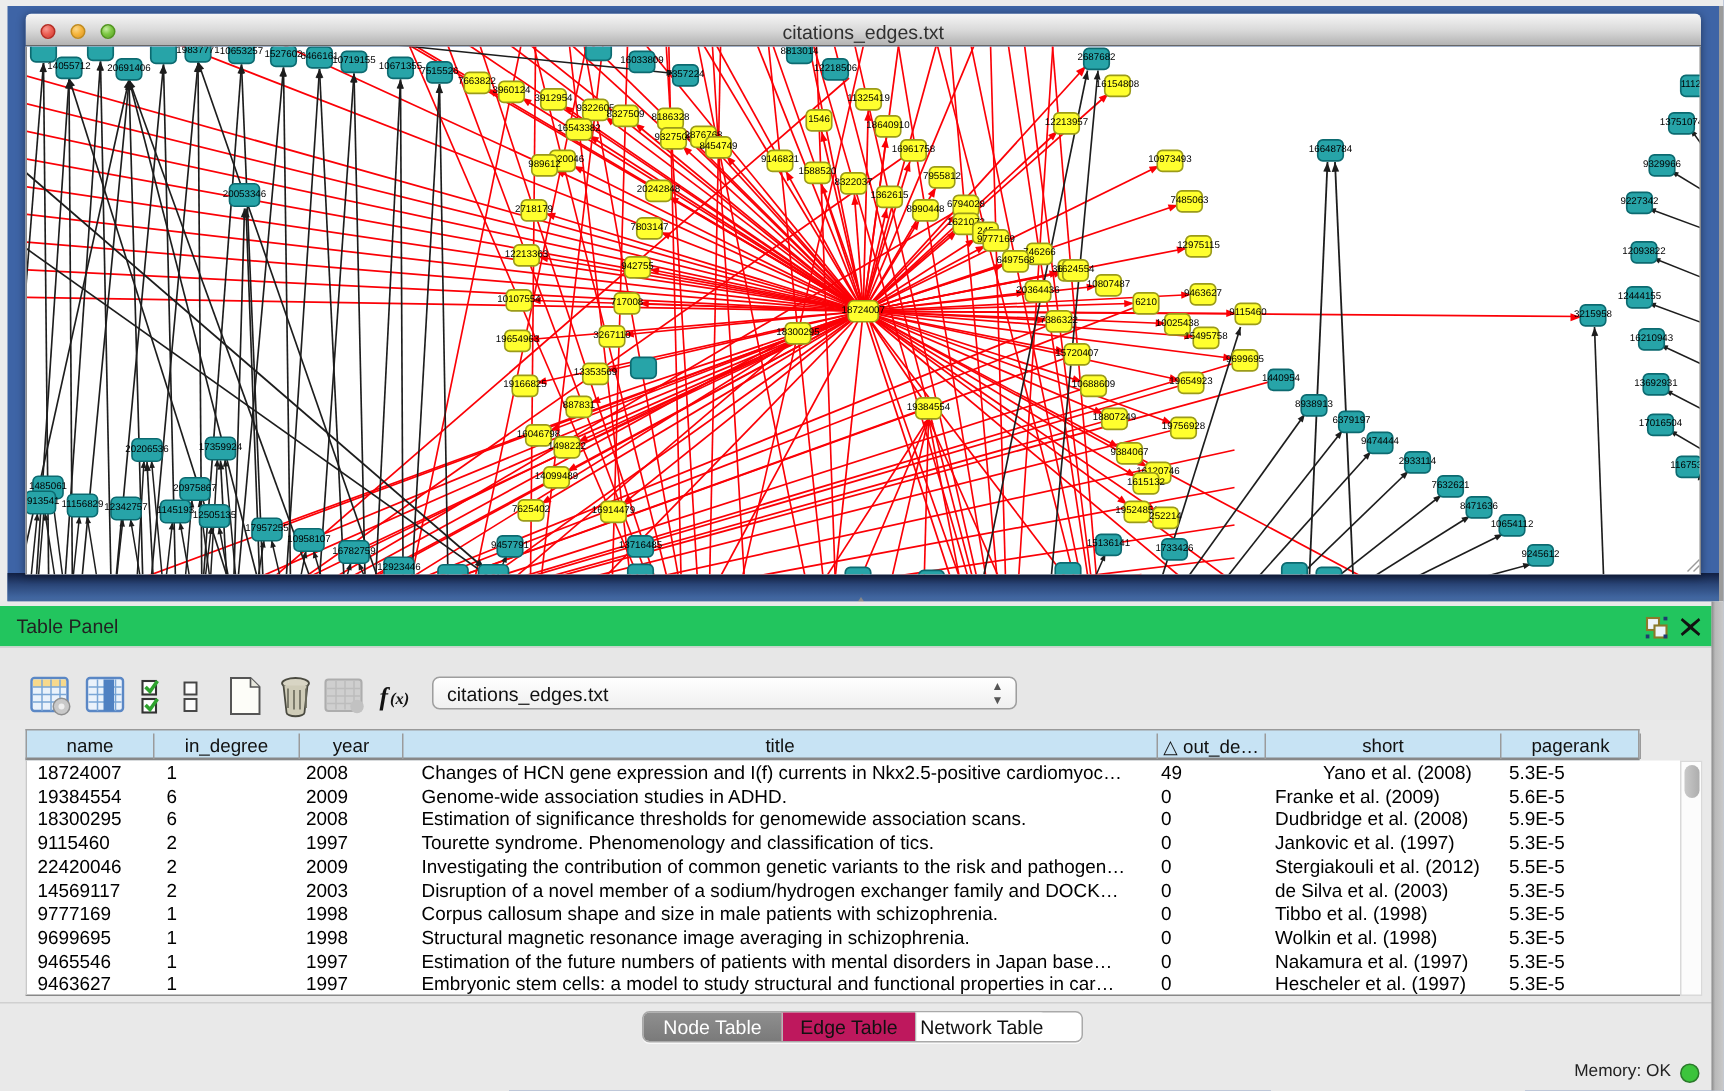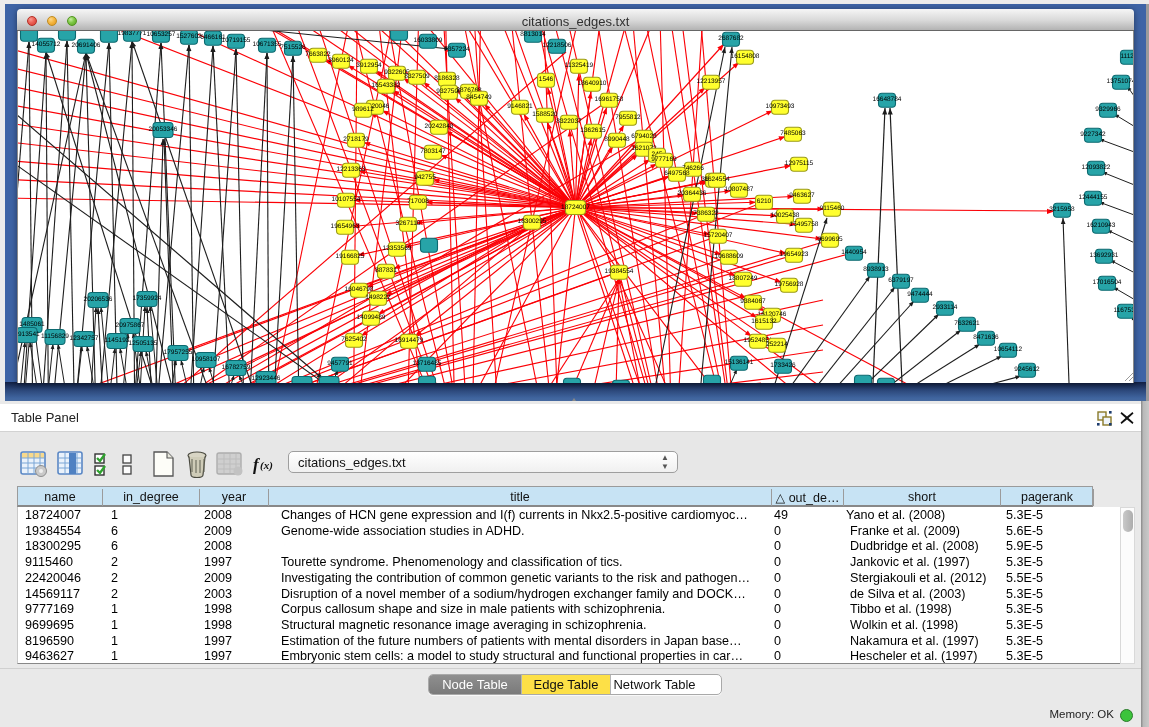--- a/index.html
+++ b/index.html
@@ -6,21 +6,21 @@
 #blue { position:absolute; left:5px; top:4px; width:1141px; height:397px; background:#3e64a6; }
 #blue .band { position:absolute; left:0; right:0; bottom:0; height:19px; background:linear-gradient(#111f42,#2a4577 40%,#40659f 85%,#46699f); }
 #rstrip-top { position:absolute; right:0; top:4px; width:3px; height:397px; background:#9b9b9b; }
 #win { position:absolute; left:17px; top:9px; width:1117px; height:374px; border-radius:4px 4px 0 0; box-shadow:0 1px 6px rgba(0,0,0,.45); }
 #tbar { position:absolute; left:0; top:0; width:100%; height:22px; border-radius:4px 4px 0 0; background:linear-gradient(#f6f6f6,#d8d8d8 55%,#b3b3b3); border-bottom:1px solid #666; }
 #tbar .title { position:absolute; left:0; right:0; top:5px; text-align:center; font-size:13px; color:#303030; }
 .tl { position:absolute; top:7px; width:10px; height:10px; border-radius:50%; }
 #canvas { position:absolute; left:0; top:22px; width:1117px; height:352px; background:#fff; overflow:hidden; border-left:1px solid #8a8a8a; border-right:1px solid #8a8a8a; }
 #cursor { position:absolute; left:570px; top:398px; width:0; height:0; border-left:4px solid transparent; border-right:4px solid transparent; border-bottom:6px solid #888; }
 #panel { position:absolute; left:0; top:401px; width:1149px; height:326px; background:#e9e9e9; }
-#tp-title { position:absolute; left:0; top:3px; width:1141px; height:27px; background:#ffffff; }
+#tp-title { position:absolute; left:0; top:3px; width:1141px; height:27px; background:#22c55e; }
 #tp-title span { position:absolute; left:11px; top:6px; font-size:13px; color:#222; }
 #tools { position:absolute; left:0; top:30px; width:1141px; height:49px; background:#e7e7e7; border-top:1px solid #d2d2d2; }
 #combo { position:absolute; left:288px; top:19px; width:390px; height:22px; background:linear-gradient(#fff,#f0f0f0); border:1px solid #9e9e9e; border-radius:5px; font-size:13px; color:#111; padding:3px 0 0 9px; }
 #combo .arr { position:absolute; right:8px; top:1px; font-size:8px; color:#555; line-height:9px; }
 .thead { position:absolute; top:85px; left:17px; height:21px; background:#c7e3f4; border:1px solid #9b9b9b; border-bottom:2px solid #888; }
 .thead div { position:absolute; top:2px; font-size:12.5px; color:#111; text-align:center; border-right:1px solid #9b9b9b; height:17px; padding-top:1px; }
 #rows { position:absolute; top:106px; left:17px; width:1103px; height:157px; background:#fff; font-size:12.6px; color:#000; border-bottom:1px solid #888; border-left:1px solid #c9c9c9; }
 .r { position:absolute; height:15.7px; width:100%; white-space:nowrap; }
 .r span { position:absolute; top:1px; }
 #vsb { position:absolute; left:1120px; top:106px; width:15px; height:157px; background:#fcfcfc; border:1px solid #d9d9d9; }
@@ -834,36 +834,37 @@
       <div style="left:826px;width:157px;">short</div>
       <div style="left:983px;width:93px;">pagerank</div>
     </div>
   <div id="rows">
       <div class="r" style="top:0.0px;">
         <span style="left:7px;">18724007</span>
         <span style="left:93px;">1</span>
         <span style="left:186px;">2008</span>
         <span style="left:263px;">Changes of HCN gene expression and I(f) currents in Nkx2.5-positive cardiomyoc…</span>
         <span style="left:756px;">49</span>
-        <span style="left:828px;">Yano et al. (2008)</span>
+        <span style="left:864px;">Yano et al. (2008)</span>
         <span style="left:988px;">5.3E-5</span>
       </div>
       <div class="r" style="top:15.7px;">
         <span style="left:7px;">19384554</span>
         <span style="left:93px;">6</span>
         <span style="left:186px;">2009</span>
         <span style="left:263px;">Genome-wide association studies in ADHD.</span>
         <span style="left:756px;">0</span>
         <span style="left:832px;">Franke et al. (2009)</span>
         <span style="left:988px;">5.6E-5</span>
       </div>
       <div class="r" style="top:31.4px;">
         <span style="left:7px;">18300295</span>
         <span style="left:93px;">6</span>
         <span style="left:186px;">2008</span>
+        <span style="left:263px;">Estimation of significance thresholds for genomewide association scans.</span>
         <span style="left:756px;">0</span>
         <span style="left:832px;">Dudbridge et al. (2008)</span>
         <span style="left:988px;">5.9E-5</span>
       </div>
       <div class="r" style="top:47.1px;">
         <span style="left:7px;">9115460</span>
         <span style="left:93px;">2</span>
         <span style="left:186px;">1997</span>
         <span style="left:263px;">Tourette syndrome. Phenomenology and classification of tics.</span>
         <span style="left:756px;">0</span>
@@ -900,21 +901,21 @@
       <div class="r" style="top:109.9px;">
         <span style="left:7px;">9699695</span>
         <span style="left:93px;">1</span>
         <span style="left:186px;">1998</span>
         <span style="left:263px;">Structural magnetic resonance image averaging in schizophrenia.</span>
         <span style="left:756px;">0</span>
         <span style="left:832px;">Wolkin et al. (1998)</span>
         <span style="left:988px;">5.3E-5</span>
       </div>
       <div class="r" style="top:125.6px;">
-        <span style="left:7px;">8196590</span>
+        <span style="left:7px;">9465546</span>
         <span style="left:93px;">1</span>
         <span style="left:186px;">1997</span>
         <span style="left:263px;">Estimation of the future numbers of patients with mental disorders in Japan base…</span>
         <span style="left:756px;">0</span>
         <span style="left:832px;">Nakamura et al. (1997)</span>
         <span style="left:988px;">5.3E-5</span>
       </div>
       <div class="r" style="top:141.3px;">
         <span style="left:7px;">9463627</span>
         <span style="left:93px;">1</span>
@@ -923,19 +924,19 @@
         <span style="left:756px;">0</span>
         <span style="left:832px;">Hescheler et al. (1997)</span>
         <span style="left:988px;">5.3E-5</span>
       </div>
     </div>
   <div id="vsb">
       <div class="th"></div>
     </div>
   <div id="tabs" style="position:absolute;left:428px;top:273px;width:294px;height:21px;border:1px solid #a9a9a9;border-radius:5px;background:#fff;">
       <div style="left:0;width:92px;background:linear-gradient(#8f8f8f,#7a7a7a);color:#fff;border-radius:4px 0 0 4px;">Node Table</div>
-      <div style="left:92px;width:89px;background:#fde047;color:#111;border-left:1px solid #b5b5b5;">Edge Table</div>
+      <div style="left:92px;width:89px;background:#be185d;color:#111;border-left:1px solid #b5b5b5;">Edge Table</div>
       <div style="left:181px;width:88px;background:#fff;color:#111;border-left:1px solid #b5b5b5;border-radius:0 4px 4px 0;">Network Table</div>
     </div>
   <div id="hr1"></div>
   <div id="status">Memory: OK</div>
     <div id="gdot"></div>
   <div id="rstrip-bot"></div>
 </div>
 </body></html>

